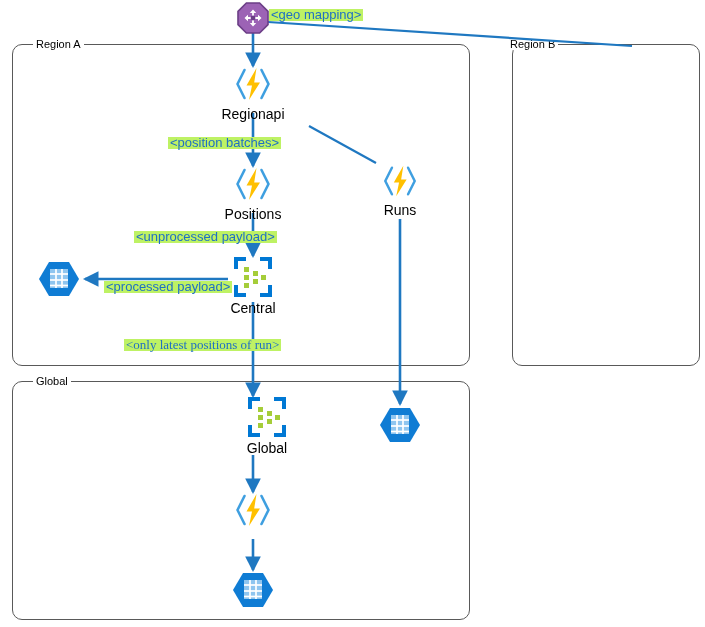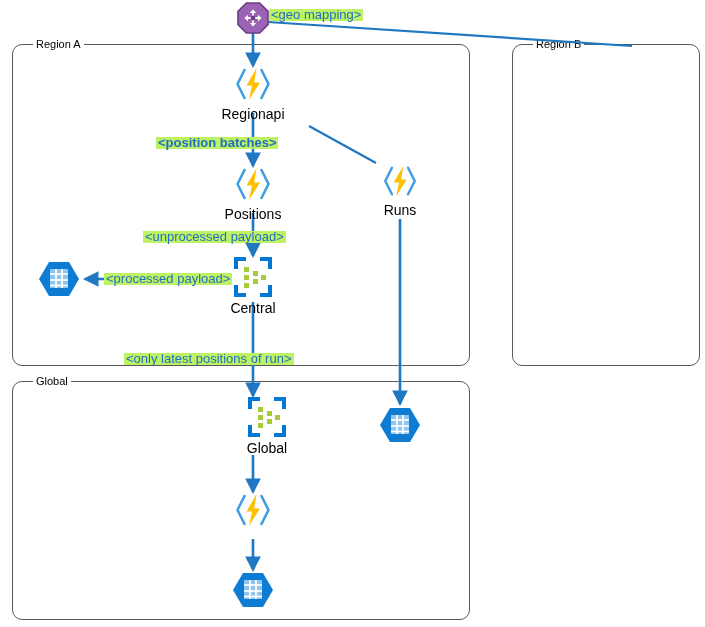--- a/index.html
+++ b/index.html
@@ -72,21 +72,21 @@
 </style>
 </head>
 <body>
 
 <div id="canvas">
 
   <div class="region-box" style="left:12px; top:44px; width:458px; height:322px;"></div>
   <div class="region-label" style="left:33px; top:39px;text-align:center;">Region A</div>
 
   <div class="region-box" style="left:512px; top:44px; width:188px; height:322px;"></div>
-  <div class="region-label" style="left:533px; top:39px;">Region B</div>
+  <div class="region-label" style="left:507px; top:39px;">Region B</div>
 
   <div class="region-box" style="left:12px; top:381px; width:458px; height:239px;"></div>
   <div class="region-label" style="left:33px; top:376px;">Global</div>
 
   <svg class="wires" viewBox="0 0 705 627">
     <defs>
       <marker id="arrow" markerWidth="8" markerHeight="8" refX="5.2" refY="3" orient="auto" markerUnits="strokeWidth">
         <path d="M0,0 L6,3 L0,6 z" fill="#1f78c1"></path>
       </marker>
     </defs>
@@ -106,24 +106,24 @@
     <line x1="253" y1="302" x2="253" y2="396" stroke="#1f78c1" stroke-width="2.6" marker-end="url(#arrow)"></line>
 
     <line x1="400" y1="219" x2="400" y2="404" stroke="#1f78c1" stroke-width="2.6" marker-end="url(#arrow)"></line>
 
     <line x1="253" y1="455" x2="253" y2="492" stroke="#1f78c1" stroke-width="2.6" marker-end="url(#arrow)"></line>
 
     <line x1="253" y1="539" x2="253" y2="570" stroke="#1f78c1" stroke-width="2.6" marker-end="url(#arrow)"></line>
   </svg>
 
   <div class="edge-label" style="left:269px; top:9px;">&lt;geo mapping&gt;</div>
-  <div class="edge-label" style="left:156px; top:137px;font-weight:bold;">&lt;position batches&gt;</div>
-  <div class="edge-label" style="left:143px; top:231px;">&lt;unprocessed payload&gt;</div>
-  <div class="edge-label" style="left:104px; top:273px;">&lt;processed payload&gt;</div>
-  <div class="edge-label" style="left:124px; top:353px;">&lt;only latest positions of run&gt;</div>
+  <div class="edge-label" style="left:168px; top:137px;">&lt;position batches&gt;</div>
+  <div class="edge-label" style="left:134px; top:231px;">&lt;unprocessed payload&gt;</div>
+  <div class="edge-label" style="left:104px; top:281px;">&lt;processed payload&gt;</div>
+  <div class="edge-label" style="left:124px; top:339px;font-family:Liberation Serif, serif;">&lt;only latest positions of run&gt;</div>
 
   <div class="node" style="left:253px; top:2px;">
     <span class="node-icon">
       <svg width="32" height="32" viewBox="0 0 32 32">
         <polygon points="9.4,1 22.6,1 31,9.4 31,22.6 22.6,31 9.4,31 1,22.6 1,9.4" fill="#9c63b5" stroke="#6b3e86" stroke-width="1.6"></polygon>
         <g fill="#ffffff">
           <path d="M16 7.5 L19.2 11 L16.9 11 L16.9 14.4 L15.1 14.4 L15.1 11 L12.8 11 Z"></path>
           <path d="M16 24.5 L12.8 21 L15.1 21 L15.1 17.6 L16.9 17.6 L16.9 21 L19.2 21 Z"></path>
           <path d="M7.5 16 L11 12.8 L11 15.1 L14.4 15.1 L14.4 16.9 L11 16.9 L11 19.2 Z"></path>
           <path d="M24.5 16 L21 19.2 L21 16.9 L17.6 16.9 L17.6 15.1 L21 15.1 L21 12.8 Z"></path>

